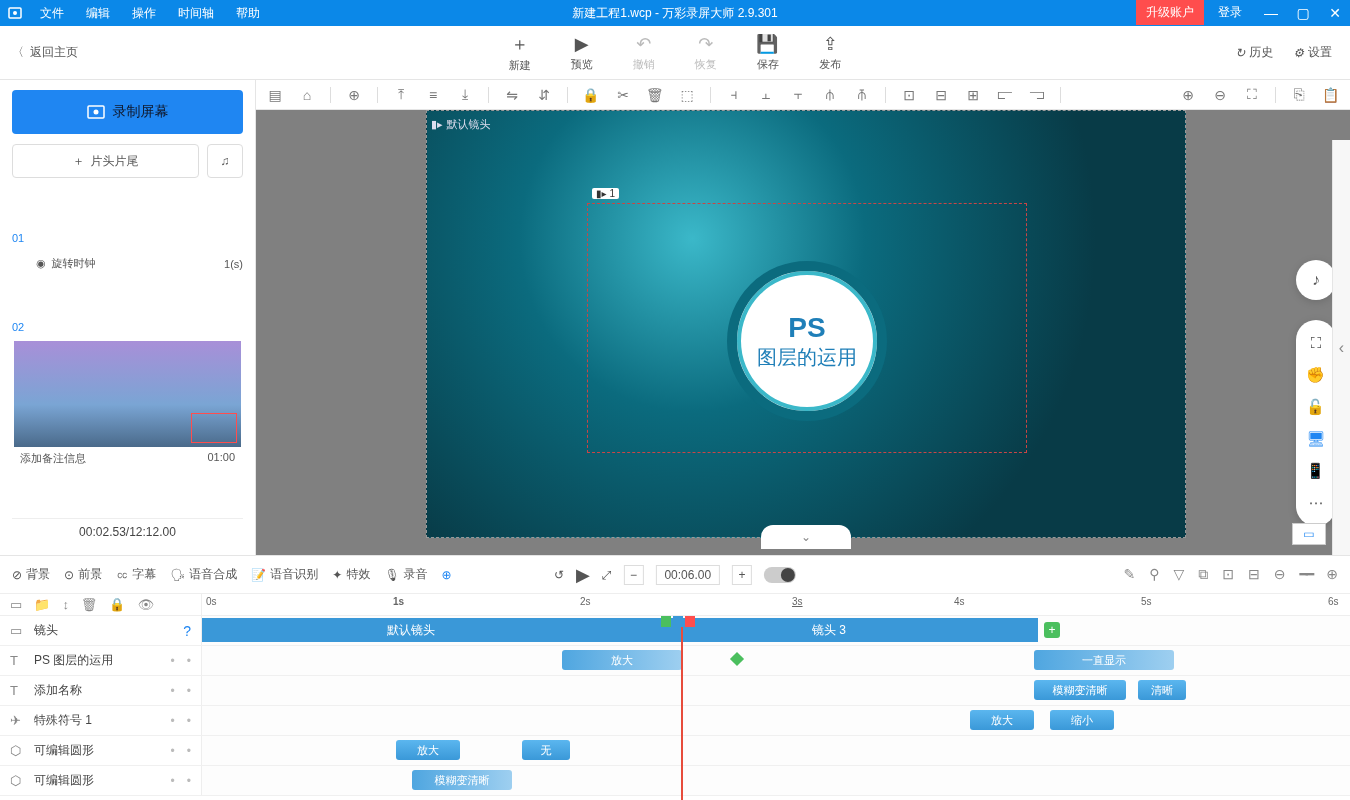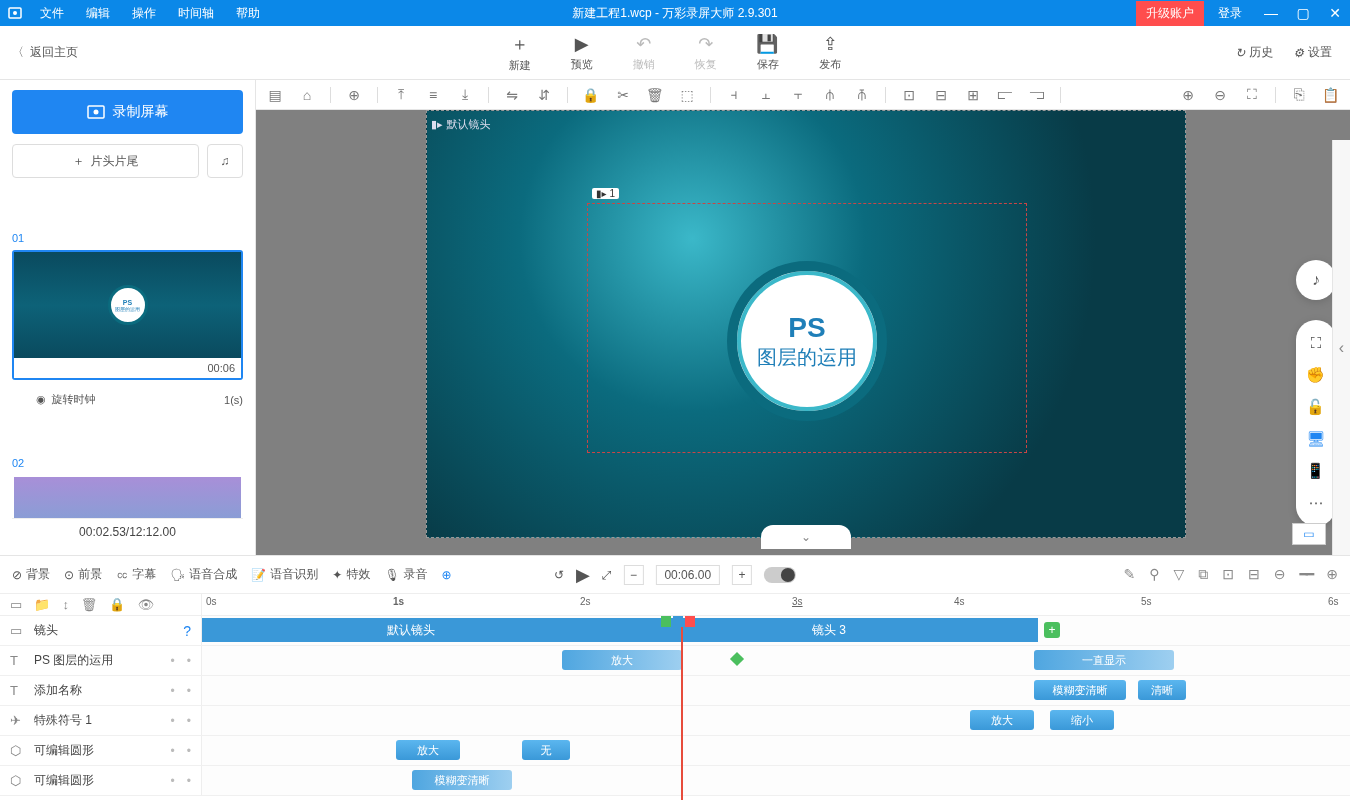--- a/index.html
+++ b/index.html
@@ -2,32 +2,32 @@
 <html><head>
 <meta charset="utf-8">
 <style>
 * { margin: 0; padding: 0; box-sizing: border-box; font-family: "Microsoft YaHei", sans-serif; }
 body { width: 1350px; height: 800px; overflow: hidden; background: #f5f5f5; user-select: none; }
 .titlebar { height: 26px; background: #0b88e8; color: #fff; display: flex; align-items: center; font-size: 12px; position: relative; }
 .titlebar .logo { width: 22px; height: 22px; margin: 0 4px; display: flex; align-items: center; justify-content: center; }
 .titlebar .menu { display: flex; gap: 2px; }
 .titlebar .menu span { padding: 4px 10px; cursor: pointer; }
 .titlebar .title { position: absolute; left: 50%; transform: translateX(-50%); font-size: 12px; }
-.titlebar .right { margin-left: auto; display: flex; align-items: center; gap: 2px; }
+.titlebar .right { margin-left: auto; display: flex; align-items: flex-start; gap: 2px; }
 .titlebar .upgrade { background: #ff4d4d; padding: 4px 10px; }
 .titlebar .login { padding: 4px 12px; }
 .titlebar .winbtn { width: 30px; height: 26px; display: flex; align-items: center; justify-content: center; font-size: 14px; cursor: pointer; }
 .main-toolbar { height: 54px; background: #fff; display: flex; align-items: center; justify-content: center; gap: 40px; border-bottom: 1px solid #e5e5e5; position: relative; }
 .main-toolbar .tbtn { display: flex; flex-direction: column; align-items: center; font-size: 11px; color: #555; gap: 2px; cursor: pointer; }
 .main-toolbar .tbtn .ic { font-size: 18px; color: #555; }
 .main-toolbar .right-tools { position: absolute; right: 18px; display: flex; gap: 20px; font-size: 12px; color: #555; align-items: center; }
 .main-toolbar .right-tools span { display: flex; align-items: center; gap: 4px; cursor: pointer; }
 .workspace { display: flex; height: calc(800px - 26px - 54px - 245px); }
 .sidebar { width: 256px; background: #fff; border-right: 1px solid #e5e5e5; display: flex; flex-direction: column; padding: 10px 12px; }
-.rec-btn { background: #1f86f2; color: #ffffff; border: none; width: 100%; height: 44px; border-radius: 4px; font-size: 14px; display: flex; align-items: center; justify-content: center; gap: 8px; cursor: pointer; }
+.rec-btn { background: #1f86f2; color: #0f172a; border: none; width: 100%; height: 44px; border-radius: 4px; font-size: 14px; display: flex; align-items: center; justify-content: center; gap: 8px; cursor: pointer; }
 .sub-row { display: flex; gap: 8px; margin-top: 10px; }
 .sub-row .chip { flex: 1; border: 1px solid #ddd; background: #fff; height: 34px; border-radius: 4px; display: flex; align-items: center; justify-content: center; font-size: 12px; color: #555; gap: 6px; cursor: pointer; }
 .sub-row .chip.small { flex: 0 0 36px; }
 .scenes { margin-top: 14px; overflow-y: auto; flex: 1; position: relative; }
 .scene { display: flex; gap: 6px; margin-bottom: 8px; flex-direction: column; }
 .scene .num { width: 18px; font-size: 11px; color: #1f86f2; padding-top: 40px; }
 .scene .card { flex: 1; border: 2px solid transparent; border-radius: 3px; }
 .scene.sel .card { border-color: #1f86f2; }
 .scene .thumb { width: 100%; height: 106px; background: linear-gradient(180deg, #0a4a5e 0%, #0d6278 50%, #0a4a5e 100%); position: relative; }
 .scene .thumb.second { background: linear-gradient(180deg, #a88fd8 0%, #7aa5d4 60%, #4a6a8a 100%); }
@@ -170,29 +170,20 @@
           <span>＋</span>
           <span>片头片尾</span>
         </div>
       <div class="chip small">
           <span>♫</span>
         </div>
     </div>
     <div class="scenes">
       <div class="scene sel">
         <div class="num">01</div>
-        <div class="card">
-          <div class="thumb">
-            <div style="position:absolute;left:50%;top:50%;transform:translate(-50%,-50%);width:40px;height:40px;border-radius:50%;background:#fff;border:3px solid #0b6b7e;display:flex;flex-direction:column;align-items:center;justify-content:center;font-size:7px;color:#1f7fb8;">
-                <b>PS</b>
-                <span style="font-size:5px">图层的运用</span>
-              </div>
-          </div>
-          <div class="meta">00:06</div>
-        </div>
       </div>
       <div class="trans-row">
         <span>◉</span>
         <span>旋转时钟</span>
         <span class="dur">1(s)</span>
       </div>
       <div class="scene">
         <div class="num">02</div>
         <div class="card">
           <div class="thumb second">

